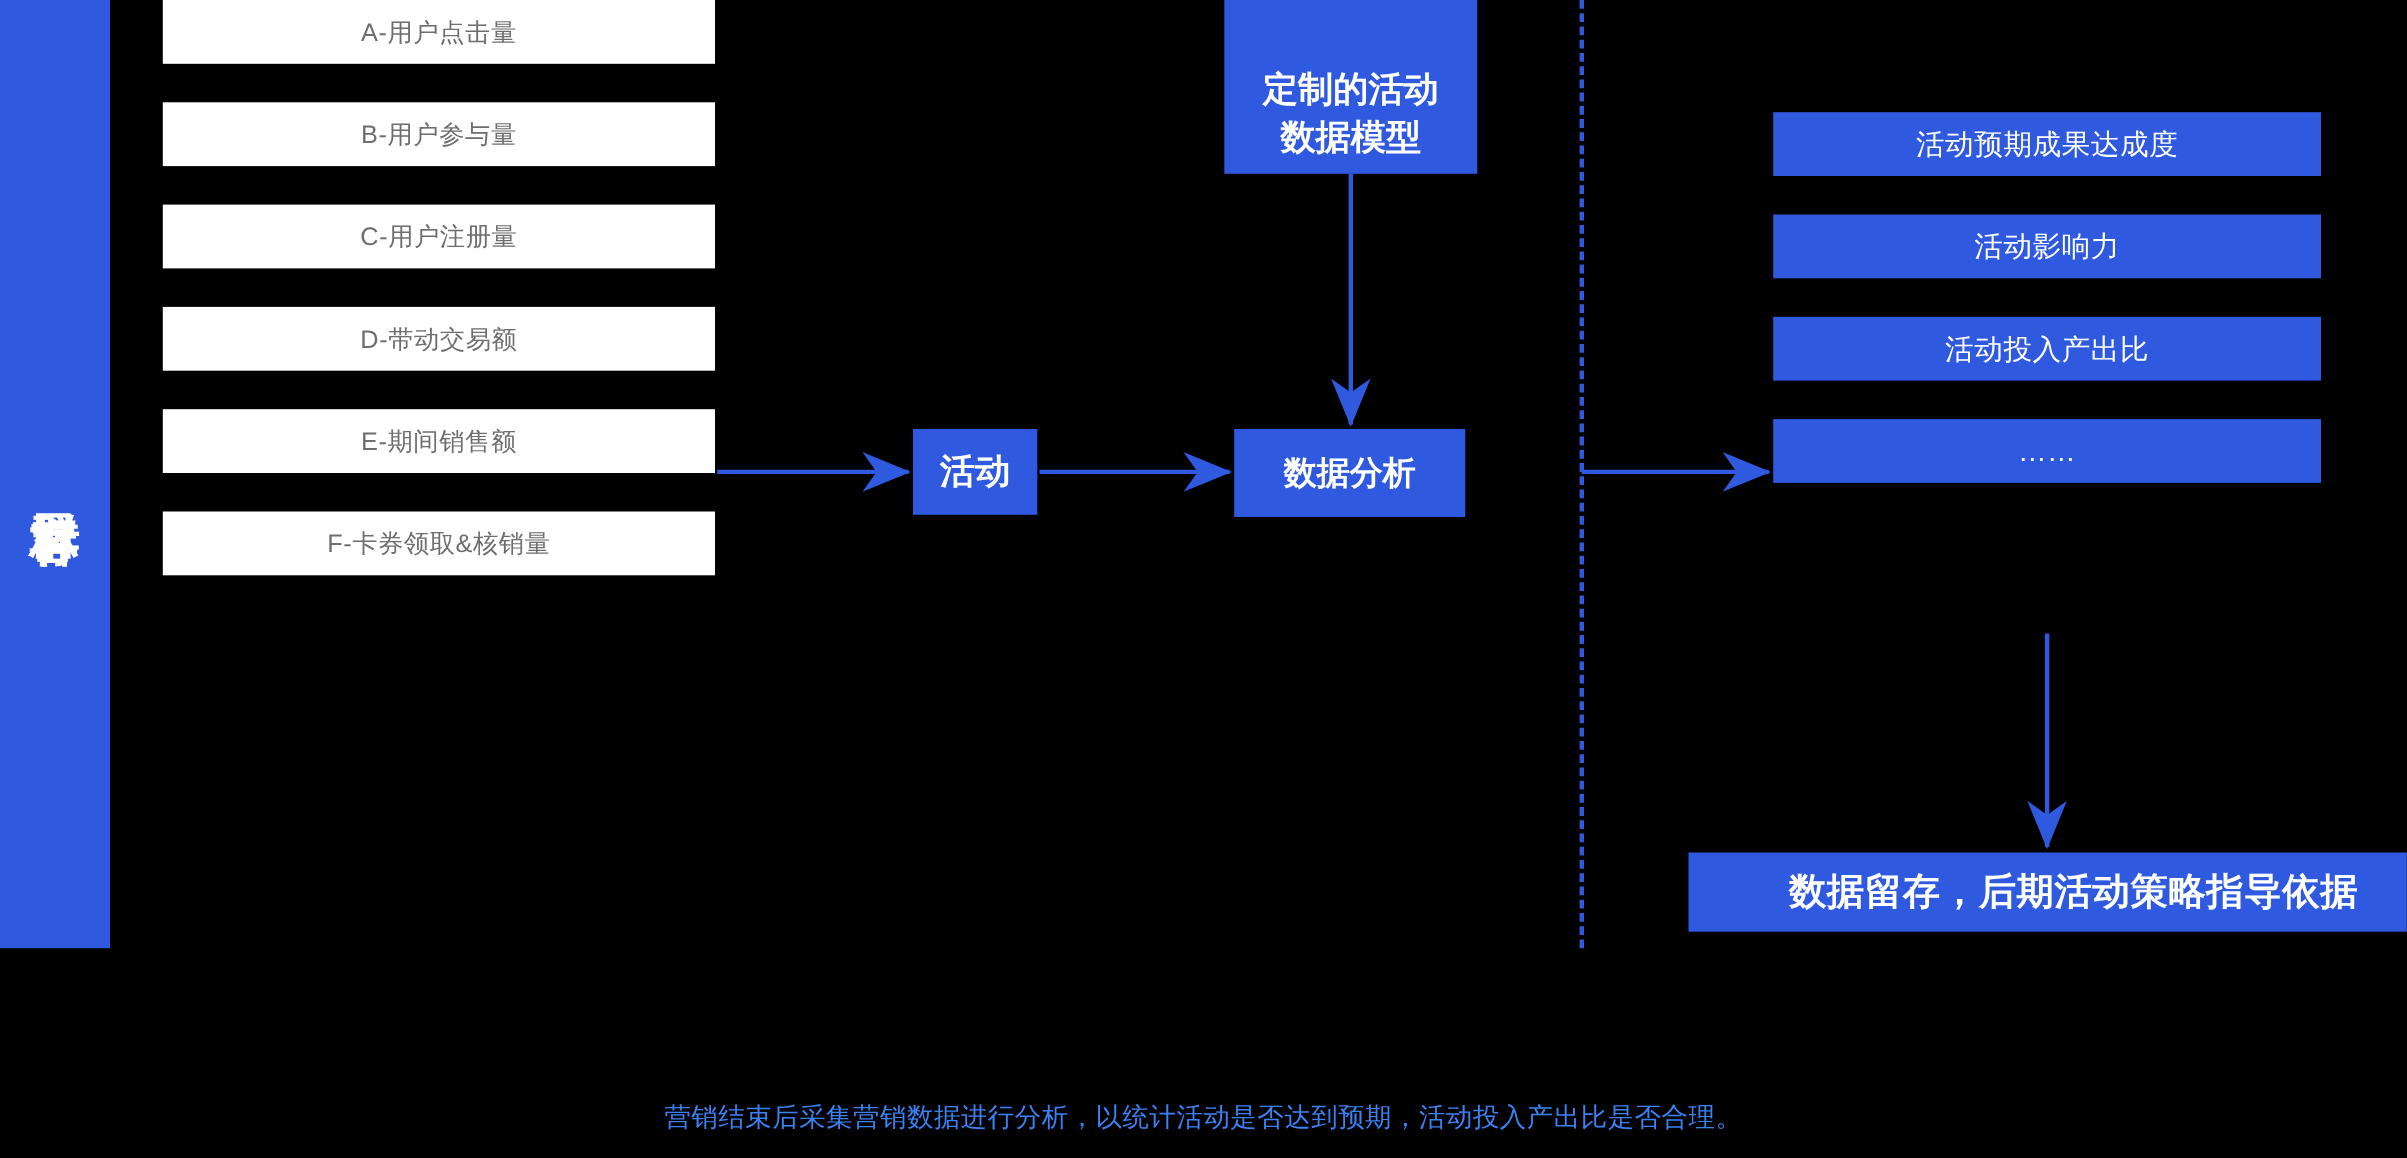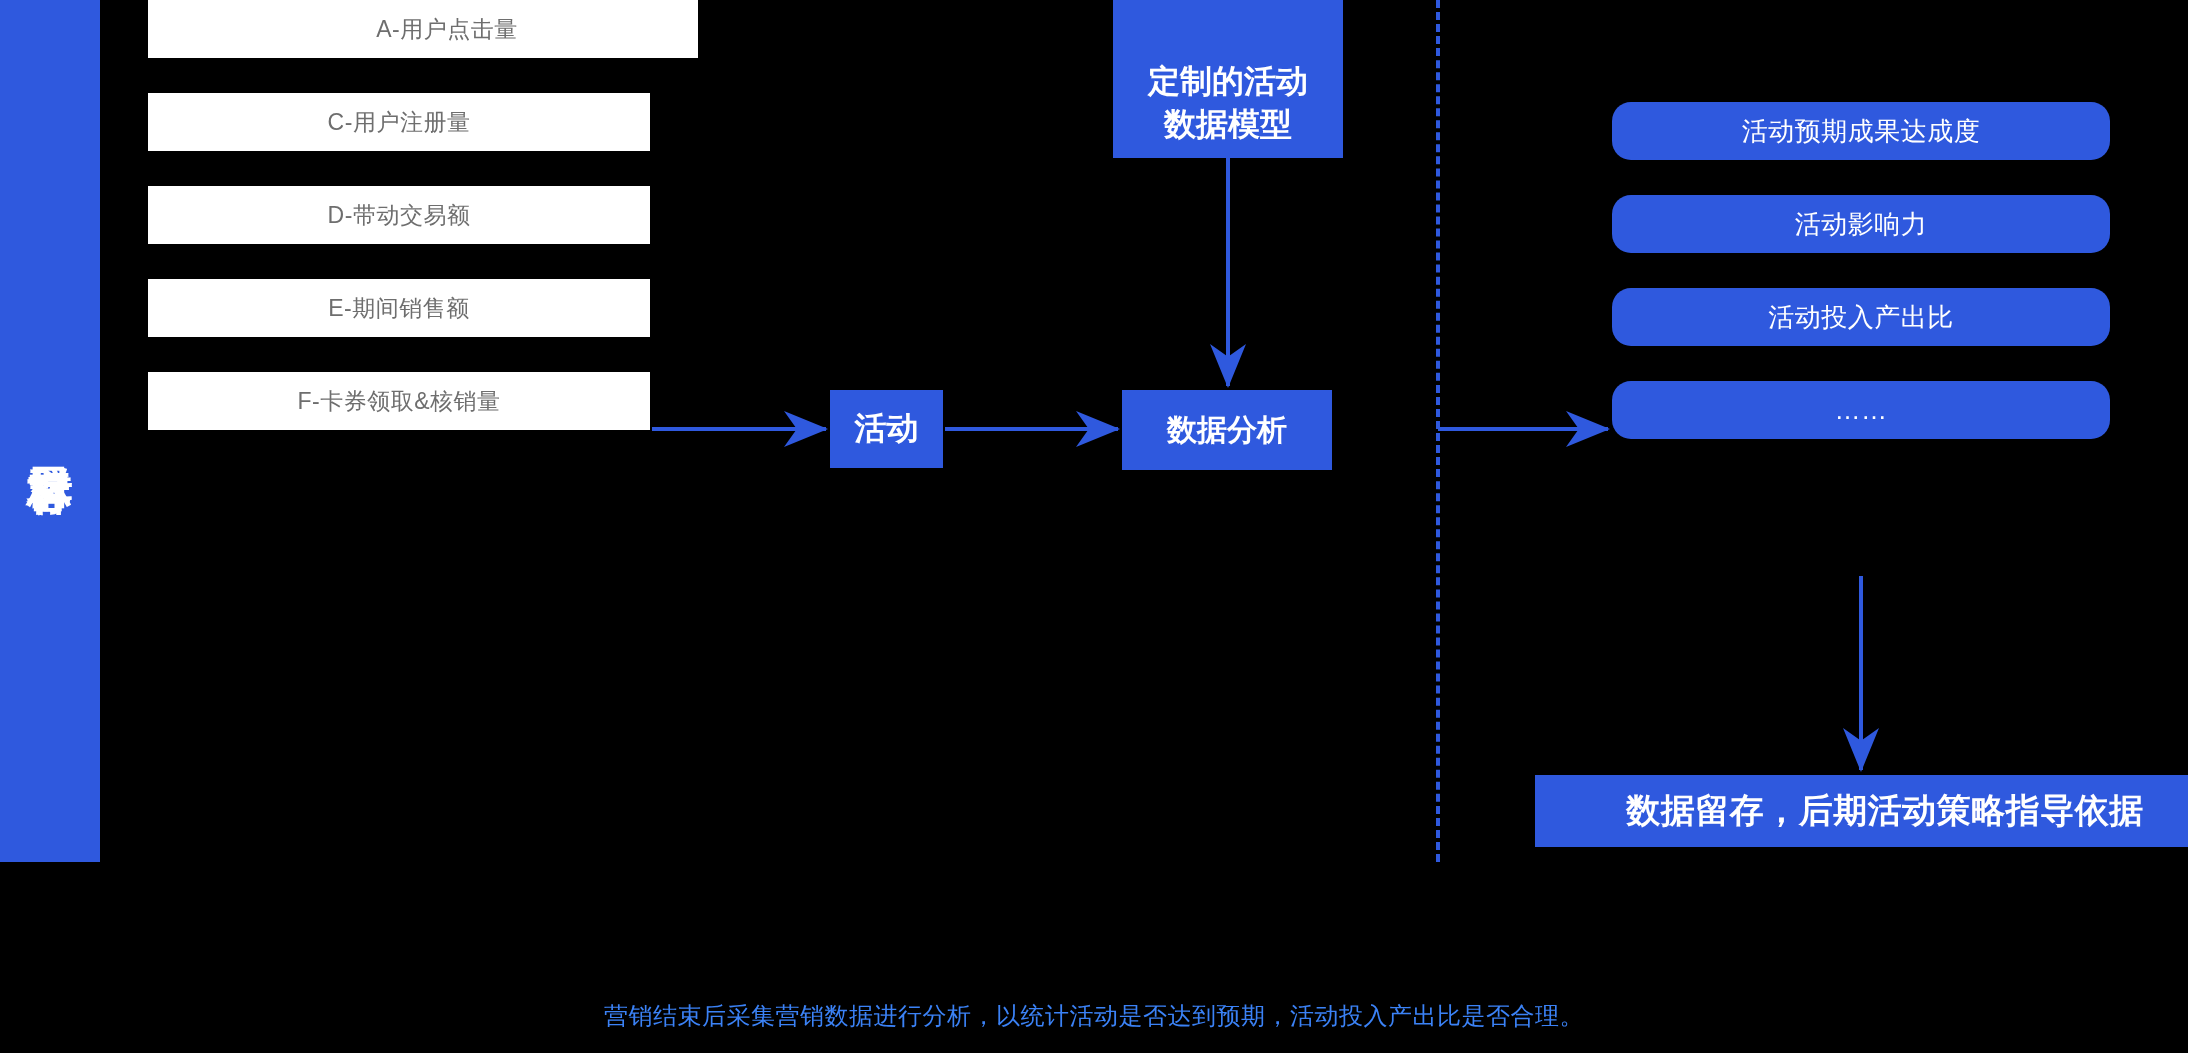--- a/index.html
+++ b/index.html
@@ -57,21 +57,21 @@
     height: 58px;
     background: #FFFFFF;
     margin-bottom: 35px;
     display: flex;
     align-items: center;
     justify-content: center;
     color: #6E6E6E;
     font-size: 23px;
     letter-spacing: 0.5px;
   }
-  .metric-box:first-child { margin-top: 0px; padding-left: 48px; }
+  .metric-box:first-child { margin-top: 0px; }
 
   
   .node {
     position: absolute;
     background: #2F59DE;
     color: #FFFFFF;
     display: flex;
     align-items: center;
     justify-content: center;
     text-align: center;
@@ -127,21 +127,20 @@
     width: 498px;
     height: 58px;
     background: #2F59DE;
     margin-bottom: 35px;
     display: flex;
     align-items: center;
     justify-content: center;
     color: #FFFFFF;
     font-size: 26px;
     letter-spacing: 0.5px;
-    border-radius: 19px;
   }
 
   
   .final-box {
     position: absolute;
     left: 1535px;
     top: 775px;
     width: 700px;
     height: 72px;
     background: #2F59DE;
@@ -178,20 +177,21 @@
 </style>
 </head>
 <body>
 
 <div class="left-bar">
   <div class="left-bar-label">客群目标</div>
 </div>
 
 <div class="metric-list">
   <div class="metric-box">A-用户点击量</div>
+  <div class="metric-box">B-用户参与量</div>
   <div class="metric-box">C-用户注册量</div>
   <div class="metric-box">D-带动交易额</div>
   <div class="metric-box">E-期间销售额</div>
   <div class="metric-box">F-卡券领取&amp;核销量</div>
 </div>
 
 <div class="node node-model">
   <div class="node-inner">
     <div>定制的活动</div>
     <div>数据模型</div>

